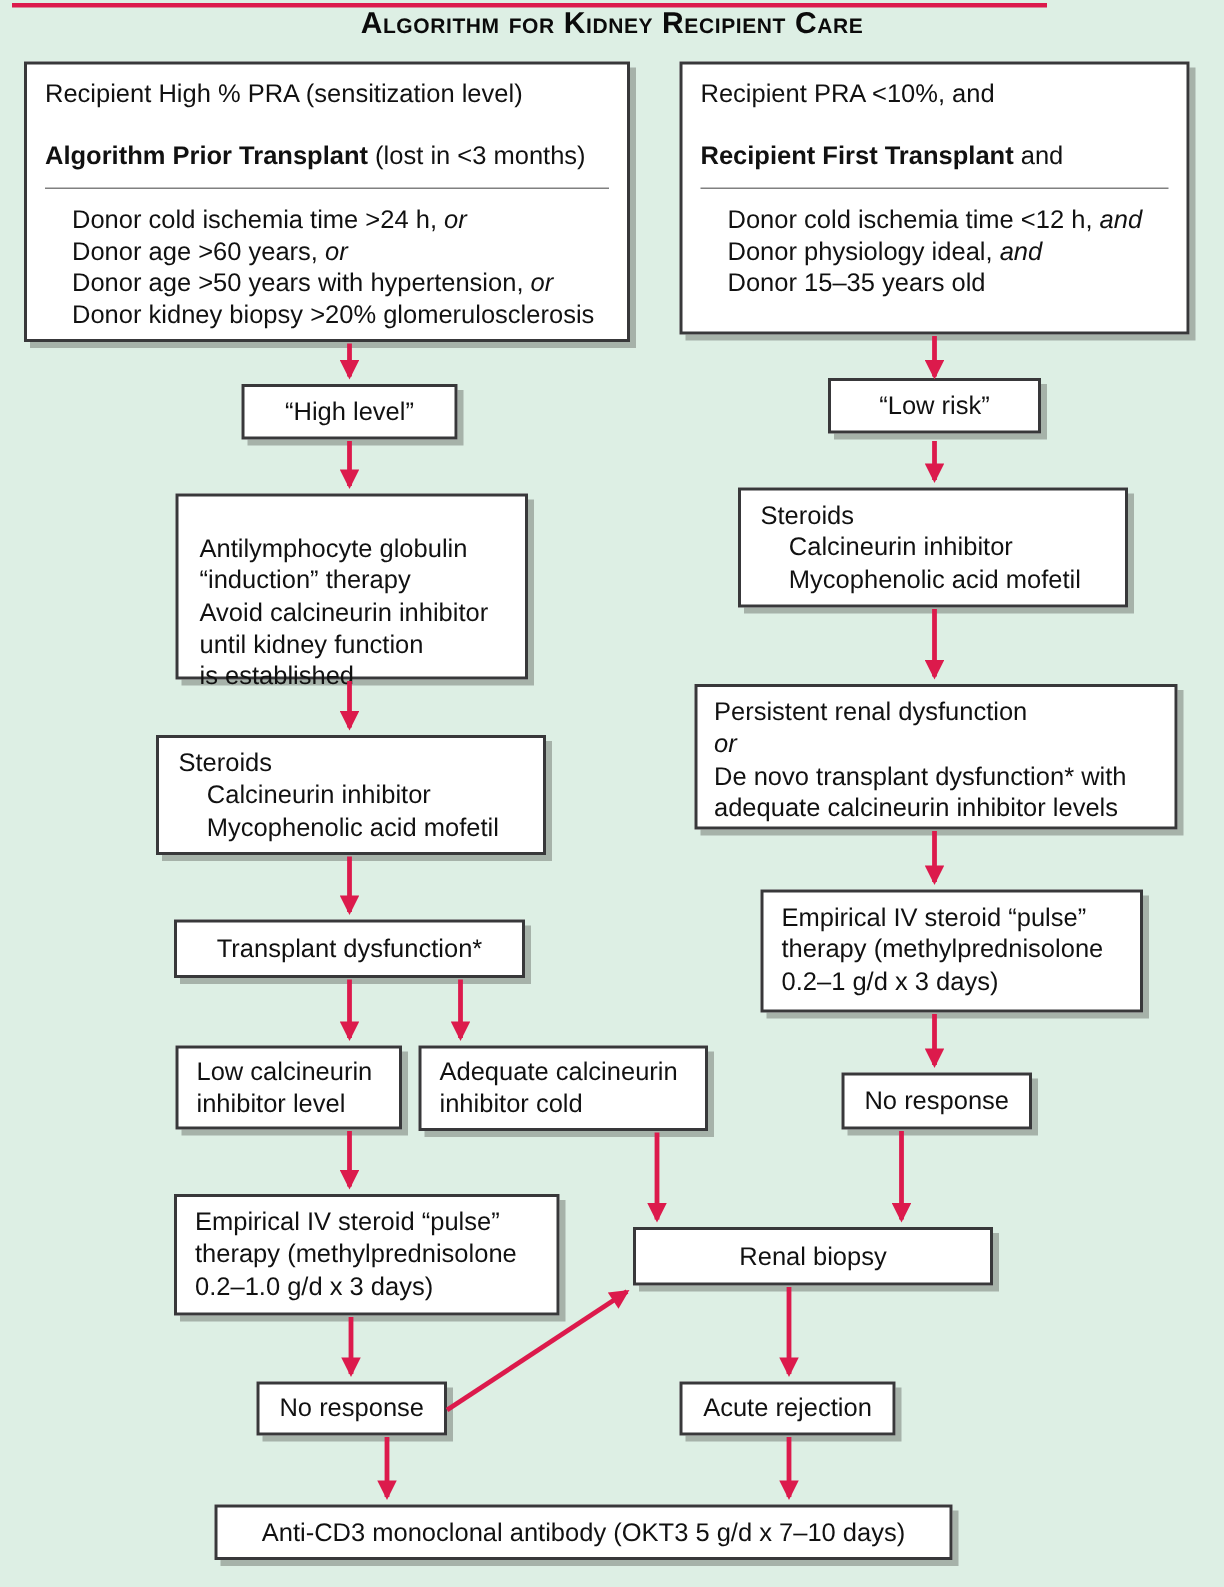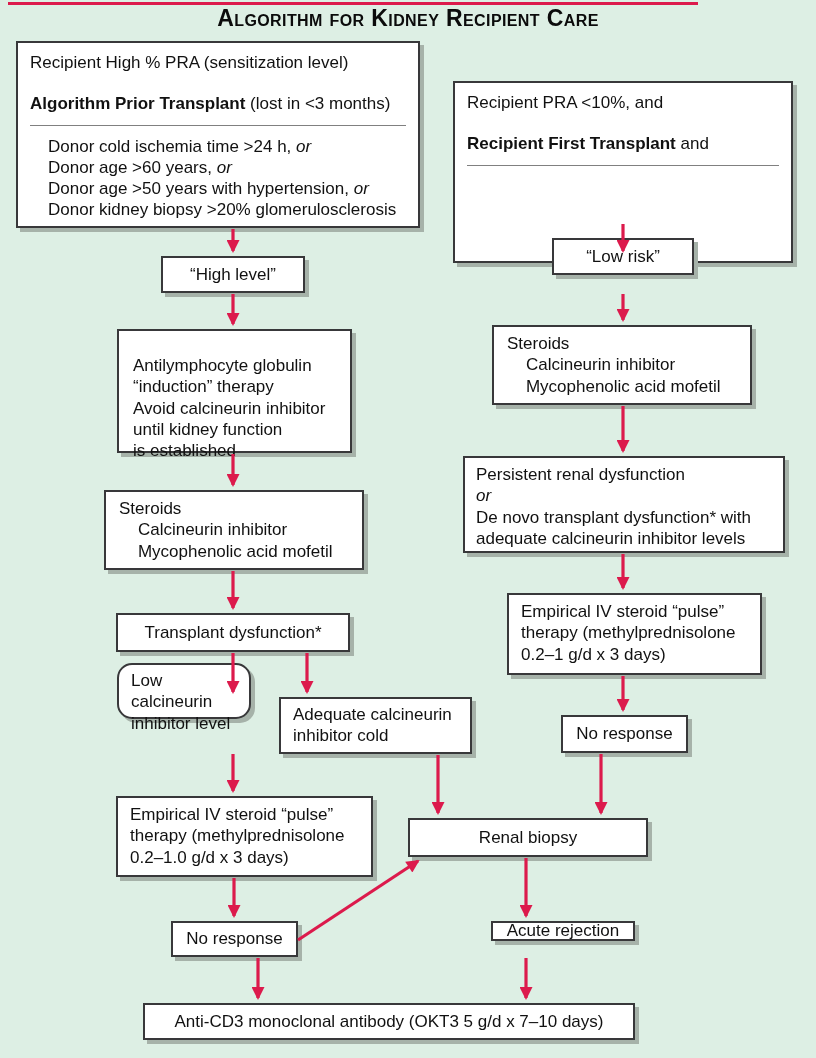--- a/index.html
+++ b/index.html
@@ -12,21 +12,21 @@
   html,body{margin:0;padding:0;background:#fff;}
   #canvas{
     position:relative;width:816px;height:1058px;
     background:var(--background);
     font-family:"Liberation Sans","DejaVu Sans",sans-serif;
     color:#111;overflow:hidden;
   }
   #top-rule{position:absolute;left:8px;top:2px;width:690px;height:3px;background:var(--arrow);}
   #title{
     position:absolute;left:0;top:5px;width:100%;text-align:center;
-    font-weight:bold;font-size:23px;font-variant:small-caps;letter-spacing:.4px;color:#0b0b0b;
+    font-weight:bold;font-size:20px;font-variant:small-caps;letter-spacing:.4px;color:#0b0b0b;
   }
   .box{
     position:absolute;background:#fff;
     border:2px solid var(--box-border);
     box-shadow:4px 4px 0 var(--shadow);
     box-sizing:border-box;font-size:17px;line-height:1.25;
   }
   .center{display:flex;align-items:center;justify-content:center;text-align:center;}
   .pre{white-space:pre-wrap;}
   .b{font-weight:bold;}
@@ -55,34 +55,39 @@
     </div>
     <hr class="rule">
     <div class="items">
       <div><span>Donor cold ischemia time &gt;24 h, </span><em>or</em></div>
       <div><span>Donor age &gt;60 years, </span><em>or</em></div>
       <div><span>Donor age &gt;50 years with hypertension, </span><em>or</em></div>
       <div><span>Donor kidney biopsy &gt;20% glomerulosclerosis</span><em></em></div>
     </div>
   </div>
 
-  <div class="box criteria" style="left:453px;top:41px;width:340px;height:182px;margin-top:40px;">
+  <div class="box criteria" style="left:453px;top:41px;width:340px;height:182px;">
     <div class="line">
       <span>Recipient PRA &lt;10%, and</span>
     </div>
     <div>
       <span class="b">Recipient First Transplant</span><span> and</span>
     </div>
     <hr class="rule">
+    <div class="items">
+      <div><span>Donor cold ischemia time &lt;12 h, </span><em>and</em></div>
+      <div><span>Donor physiology ideal, </span><em>and</em></div>
+      <div><span>Donor 15–35 years old</span><em></em></div>
+    </div>
   </div>
 
   <div class="box center" style="left:161px;top:256px;width:144px;height:37px;">
     <span>“High level”</span>
   </div>
-  <div class="box center" style="left:552px;top:238px;width:142px;height:37px;">
+  <div class="box center" style="left:552px;top:252px;width:142px;height:37px;">
     <span>“Low risk”</span>
   </div>
 
   <div class="box" style="left:117px;top:329px;width:235px;height:124px;padding:24px 4px 0 14px;">
     <div class="pre">Antilymphocyte globulin
 “induction” therapy
 Avoid calcineurin inhibitor
 until kidney function
 is established</div>
   </div>
@@ -109,48 +114,48 @@
   <div class="box center" style="left:116px;top:613px;width:234px;height:39px;">
     <span>Transplant dysfunction*</span>
   </div>
 
   <div class="box" style="left:507px;top:593px;width:255px;height:82px;padding:6px 2px 0 12px;">
     <div class="pre">Empirical IV steroid “pulse”
 therapy (methylprednisolone
 0.2–1 g/d x 3 days)</div>
   </div>
 
-  <div class="box" style="left:117px;top:663px;width:134px;height:56px;padding:5px 2px 0 12px;border-radius:15px;">
+  <div class="box" style="left:117px;top:697px;width:151px;height:56px;padding:5px 2px 0 12px;">
     <div class="pre">Low calcineurin
 inhibitor level</div>
   </div>
   <div class="box" style="left:279px;top:697px;width:193px;height:57px;padding:5px 2px 0 12px;">
     <div class="pre">Adequate calcineurin
 inhibitor cold</div>
   </div>
 
   <div class="box center" style="left:561px;top:715px;width:127px;height:38px;">
     <span>No response</span>
   </div>
 
   <div class="box" style="left:116px;top:796px;width:257px;height:81px;padding:6px 2px 0 12px;">
     <div class="pre">Empirical IV steroid “pulse”
 therapy (methylprednisolone
 0.2–1.0 g/d x 3 days)</div>
   </div>
 
-  <div class="box center" style="left:408px;top:818px;width:240px;height:39px;">
+  <div class="box center" style="left:422px;top:818px;width:240px;height:39px;">
     <span>Renal biopsy</span>
   </div>
 
   <div class="box center" style="left:171px;top:921px;width:127px;height:36px;">
     <span>No response</span>
   </div>
 
-  <div class="box center" style="left:453px;top:921px;width:144px;height:20px;margin-left:38px;">
+  <div class="box center" style="left:453px;top:921px;width:144px;height:36px;">
     <span>Acute rejection</span>
   </div>
 
   <div class="box center" style="left:143px;top:1003px;width:492px;height:37px;">
     <span>Anti-CD3 monoclonal antibody (OKT3 5 g/d x 7–10 days)</span>
   </div>
 
   <svg id="arrows" width="816" height="1058" viewBox="0 0 816 1058">
     <defs>
       <marker id="ah" markerUnits="userSpaceOnUse" markerWidth="15" markerHeight="13" viewBox="0 0 10 10" refX="8.5" refY="5" orient="auto">

